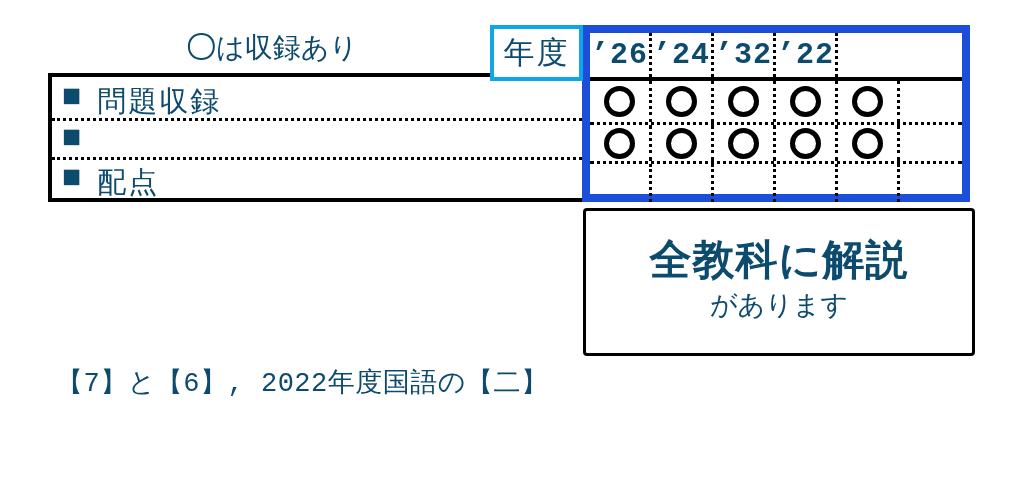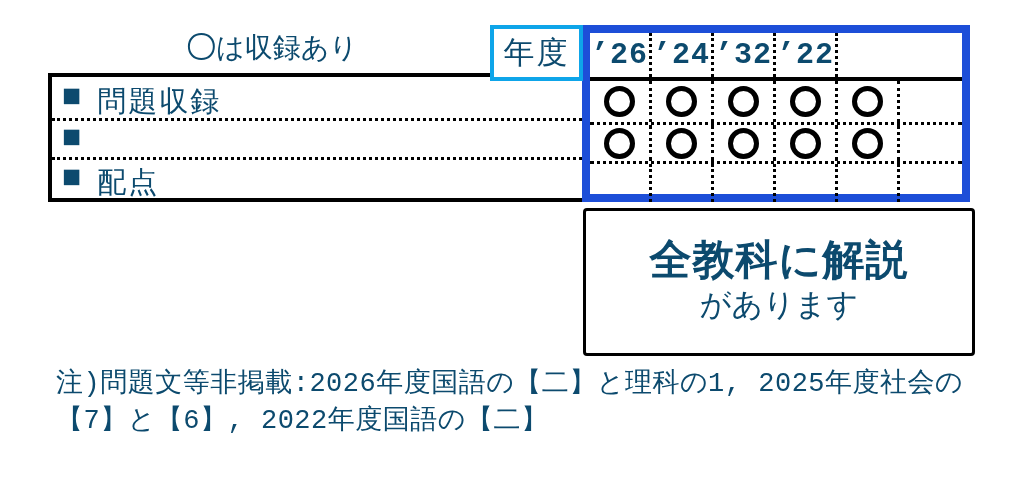--- a/index.html
+++ b/index.html
@@ -142,21 +142,21 @@
     justify-content: center;
   }
   .callout-line1 {
     font-size: 42px;
     font-weight: 700;
     letter-spacing: 1px;
     line-height: 50px;
     white-space: nowrap;
   }
   .callout-line2 {
-    font-size: 31px;
+    font-size: 27px;
     font-weight: 500;
     line-height: 38px;
     white-space: nowrap;
     text-align: right;
   }
 
   
   .note {
     position: absolute;
     left: 56px;
@@ -248,17 +248,16 @@
         <div class="grid-cell"></div>
       </div>
   </div>
 
   <div class="callout">
     <div class="callout-line1">全教科に解説</div>
     <div class="callout-line2">があります</div>
   </div>
 
   <div class="note">
-    <div class="note-line">注)問題文等非掲載:2026年度国語の【二】と理科の1, 2025年度社会の</div>
     <div class="note-line">【7】と【6】, 2022年度国語の【二】</div>
   </div>
 
 </div>
 
 </body></html>

